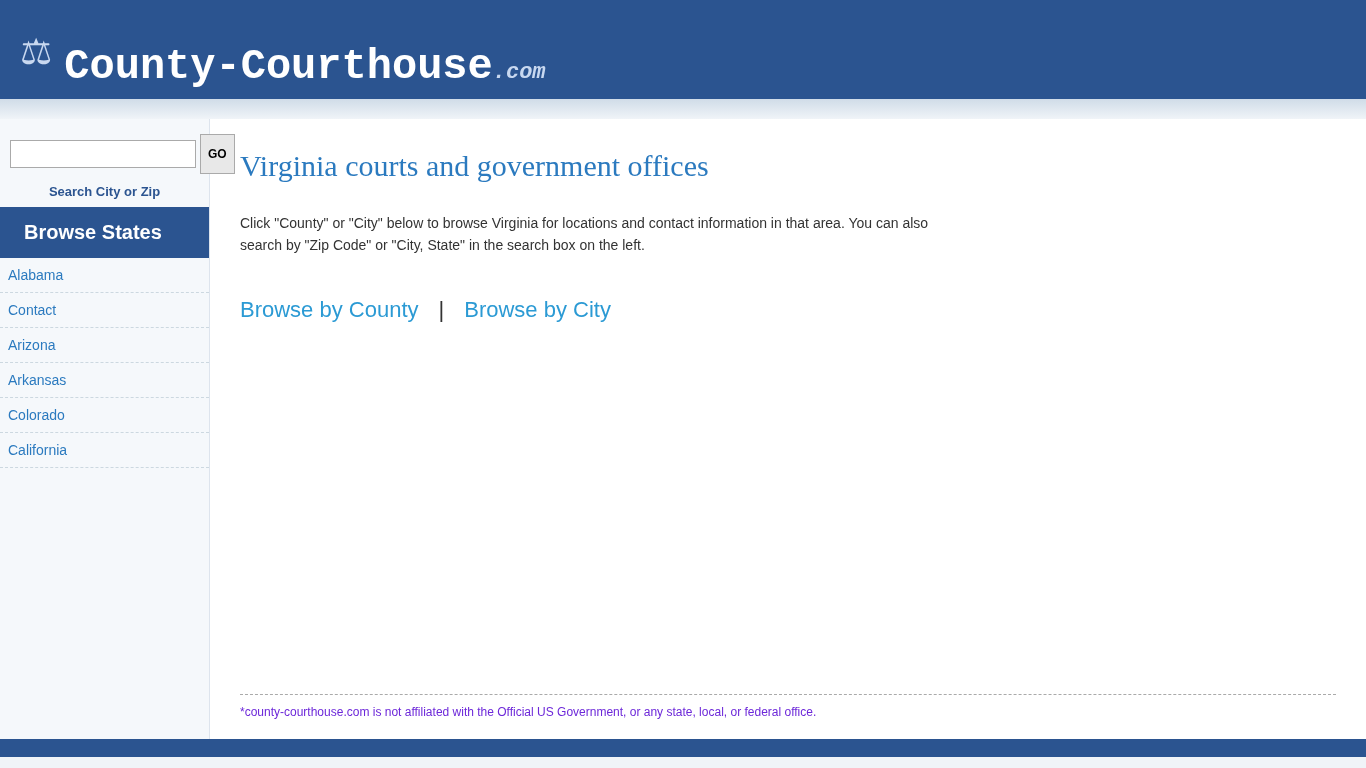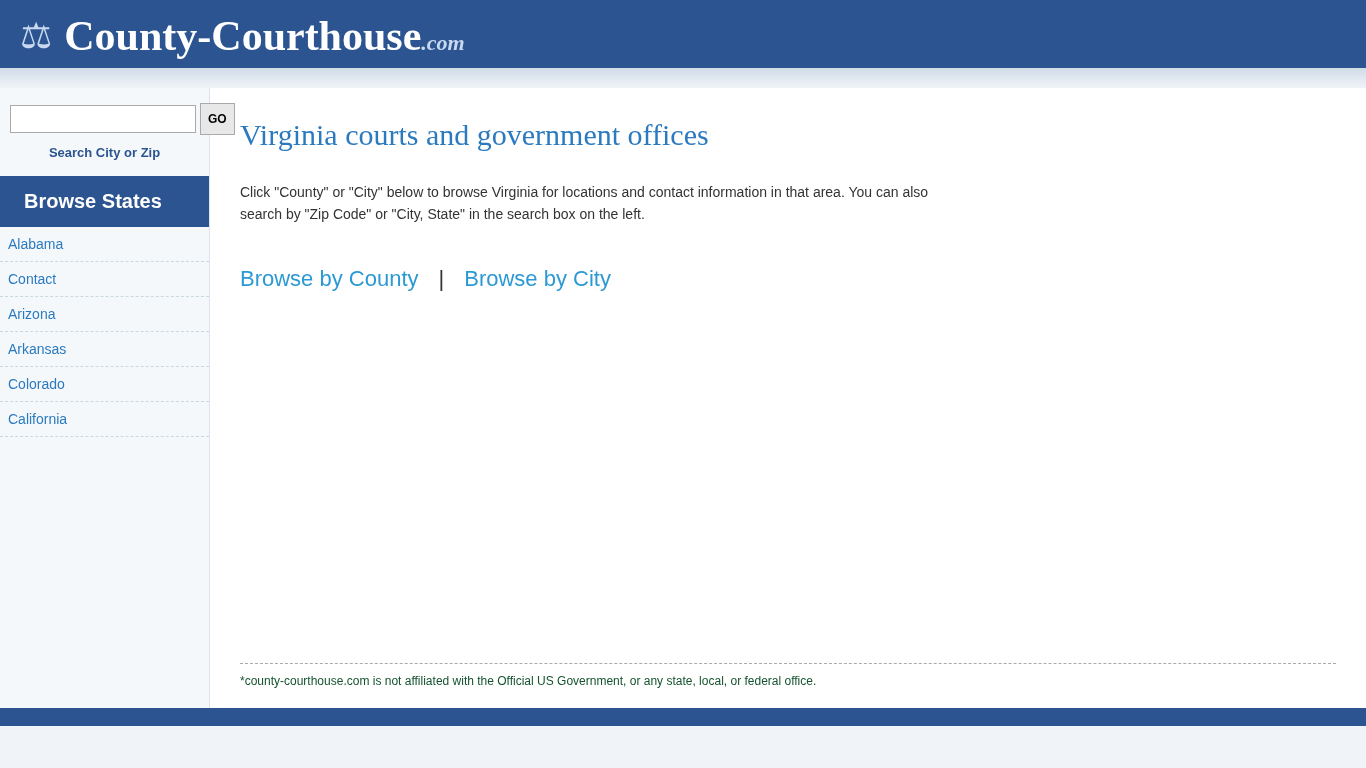--- a/index.html
+++ b/index.html
@@ -17,21 +17,22 @@
     }
     #logo-icon {
       color: #c8d8f0;
       font-size: 36px;
       margin-right: 12px;
     }
     #logo-title {
       font-size: 42px;
       font-weight: bold;
       color: #ffffff;
-      font-family: Liberation Serif, serif;
+      font-family: Liberation Mono, monospace;
+      margin-top: 31px;
     }
     #logo-com {
       font-size: 22px;
       color: #c8d8f0;
       font-style: italic;
     }
     #nav {
       display: flex;
       gap: 0;
     }
@@ -78,27 +79,27 @@
       padding: 2px 4px;
       font-size: 13px;
     }
     #go-button {
       background: #e8e8e8;
       border: 1px solid #aaa;
       padding: 4px 7px;
       font-size: 12px;
       font-weight: bold;
       cursor: pointer;
-      height: 32px;
+      height: 40px;
     }
     #search-city-label {
       text-align: center;
       font-size: 13px;
       color: #2b5490;
-      padding-bottom: 16px;
+      padding-bottom: 8px;
       font-weight: bold;
     }
     #browse-states-header {
       background: #2b5490;
       color: #ffffff;
       font-size: 20px;
       font-weight: bold;
       padding: 14px 24px;
       margin-bottom: 0;
     }
@@ -154,21 +155,21 @@
 
     
     #footer-disclaimer {
       position: absolute;
       bottom: 20px;
       left: 30px;
       right: 30px;
       border-top: 1px dashed #aaa;
       padding-top: 10px;
       font-size: 12px;
-      color: #14532d;
+      color: #6d28d9;
     }
     #bottom-bar {
       background: #2b5490;
       height: 18px;
       width: 100%;
     }
   </style>
 </head>
 <body>
 

